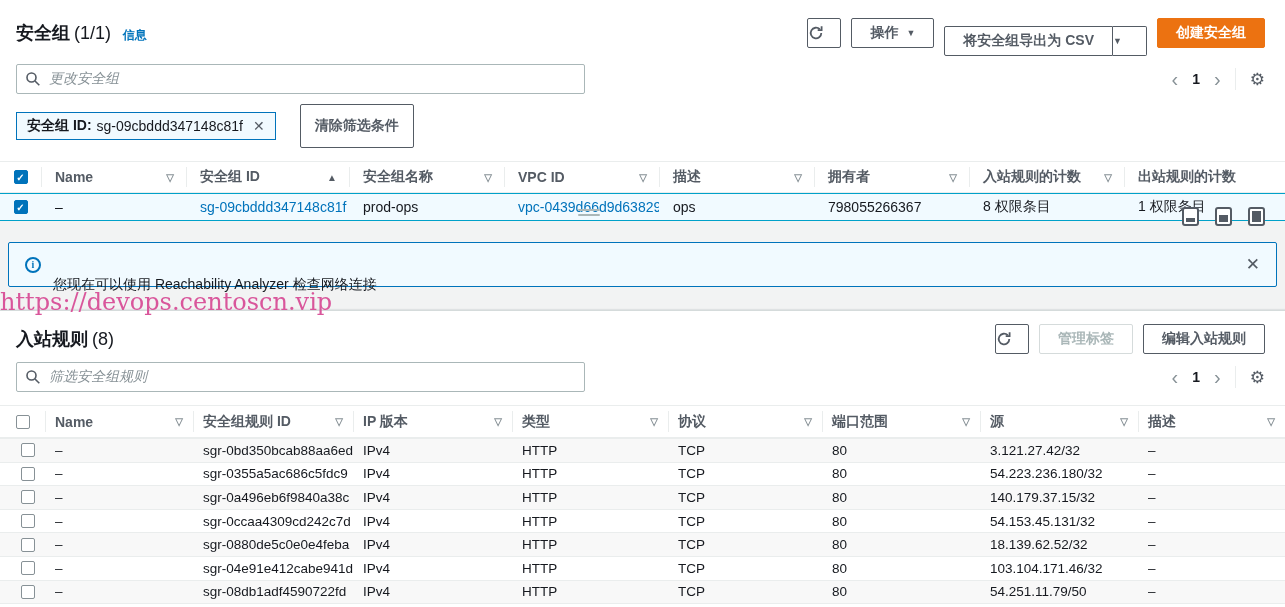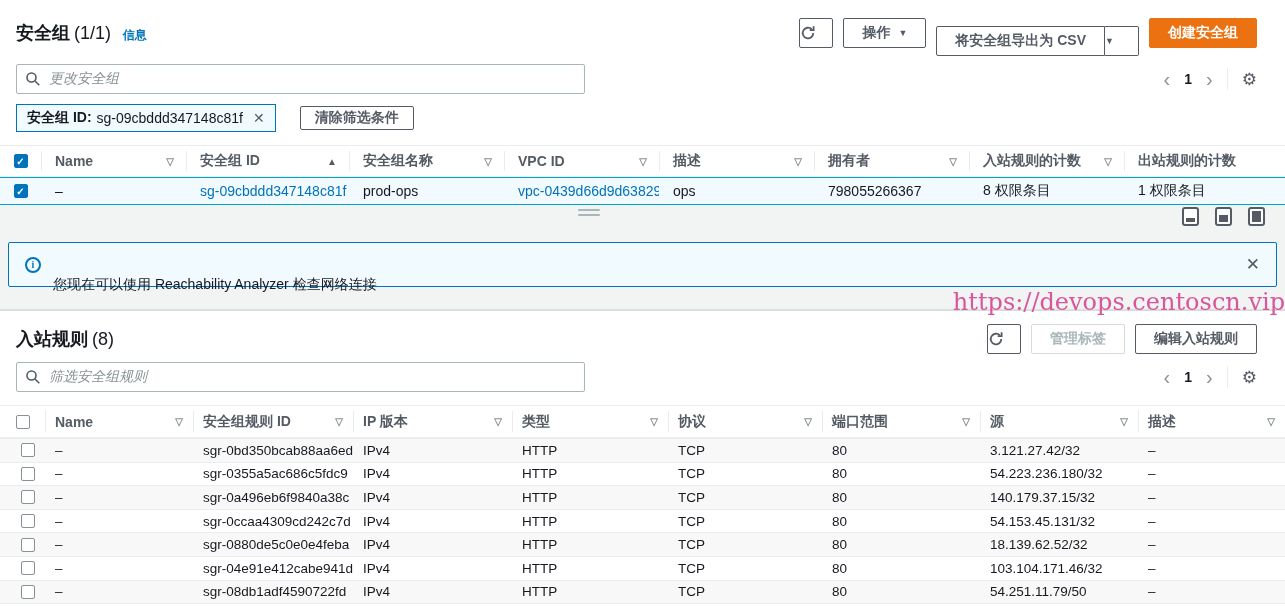--- a/index.html
+++ b/index.html
@@ -41,34 +41,34 @@
   .pager .vsep { width:1px; height:22px; background:#eaeded; }
   .gear { font-size:17px; color:#545b64; cursor:pointer; line-height:1; }
 
   .checkbox { width:14px; height:14px; border:1px solid #879196; border-radius:2px; background:#fff; display:inline-flex; align-items:center; justify-content:center; }
   .checkbox.checked { background:#0073bb; border-color:#0073bb; color:#fff; font-size:10px; font-weight:700; }
 
   a.link { color:#0073bb; text-decoration:none; cursor:pointer; }
 
   
   .sg-panel { background:#fff; height:197px; border-bottom:1px solid #d5dbdb; box-shadow:0 1px 2px rgba(0,28,36,.15); }
-  .row-pad { padding-left:16px; padding-right:28px; }
+  .row-pad { padding-left:16px; padding-right:20px; }
   .head-row { display:flex; justify-content:space-between; align-items:center; padding-top:10px; }
   .panel-title { font-size:18px; font-weight:700; }
   .panel-count { font-size:18px; font-weight:400; }
   .info-link { font-size:12px; font-weight:700; color:#0073bb; margin-left:8px; cursor:pointer; }
   .search-row { display:flex; justify-content:space-between; align-items:center; margin-top:8px; }
   .chips-row { display:flex; align-items:center; gap:24px; margin-top:10px; }
   .chip {
     display:inline-flex; align-items:center; height:28px; padding:0 10px;
     background:#f1faff; border:1px solid #0073bb; border-radius:0; font-size:14px;
   }
   .chip .lbl { font-weight:700; margin-right:5px; }
   .chip .x { margin-left:10px; color:#545b64; cursor:pointer; font-size:14px; }
-  .btn.small { height:24px; padding:0 14px; }
+  .btn.small { height:44px; padding:0 14px; }
 
   
   .t1-grid { display:grid; grid-template-columns:41px 145px 163px 155px 155px 155px 155px 155px 1fr; }
   .t2-grid { display:grid; grid-template-columns:45px 148px 160px 159px 156px 154px 158px 158px 1fr; }
   .thead { border-top:1px solid #eaeded; border-bottom:1px solid #eaeded; }
   .th {
     position:relative; display:flex; align-items:center; justify-content:space-between;
     height:30px; padding:0 12px 0 14px; font-weight:700; color:#545b64; font-size:14px; cursor:pointer; white-space:nowrap;
   }
   .th:not(.chk)::before { content:""; position:absolute; left:0; top:5px; bottom:5px; width:1px; background:#eaeded; }
@@ -104,21 +104,21 @@
   .info-icon {
     width:16px; height:16px; border:2px solid #0073bb; border-radius:50%;
     color:#0073bb; font-size:10px; font-weight:700; display:inline-flex; align-items:center; justify-content:center;
     font-family:"Liberation Serif",serif; flex:none;
   }
   .banner .msg { flex:1;margin-top:40px; }
   .banner .x { color:#545b64; font-size:17px; cursor:pointer; margin-left:6px; }
 
   
   .watermark {
-    position:absolute; left:0; right:0; top:288px; text-align:right;
+    position:absolute; left:0; right:0; top:288px; text-align:left;
     font-family:"DejaVu Serif", serif; font-size:24px; color:#d9569b; pointer-events:none; z-index:5;
   }
 
   
   .inbound-panel { background:#fff; height:297px; margin-top:23px; border-top:1px solid #d5dbdb; box-shadow:0 -1px 1px rgba(0,28,36,.08); }
   .inbound-panel .head-row { padding-top:13px; }
 
   .refresh-svg, .search-svg { display:block; }
 </style>
 </head>

